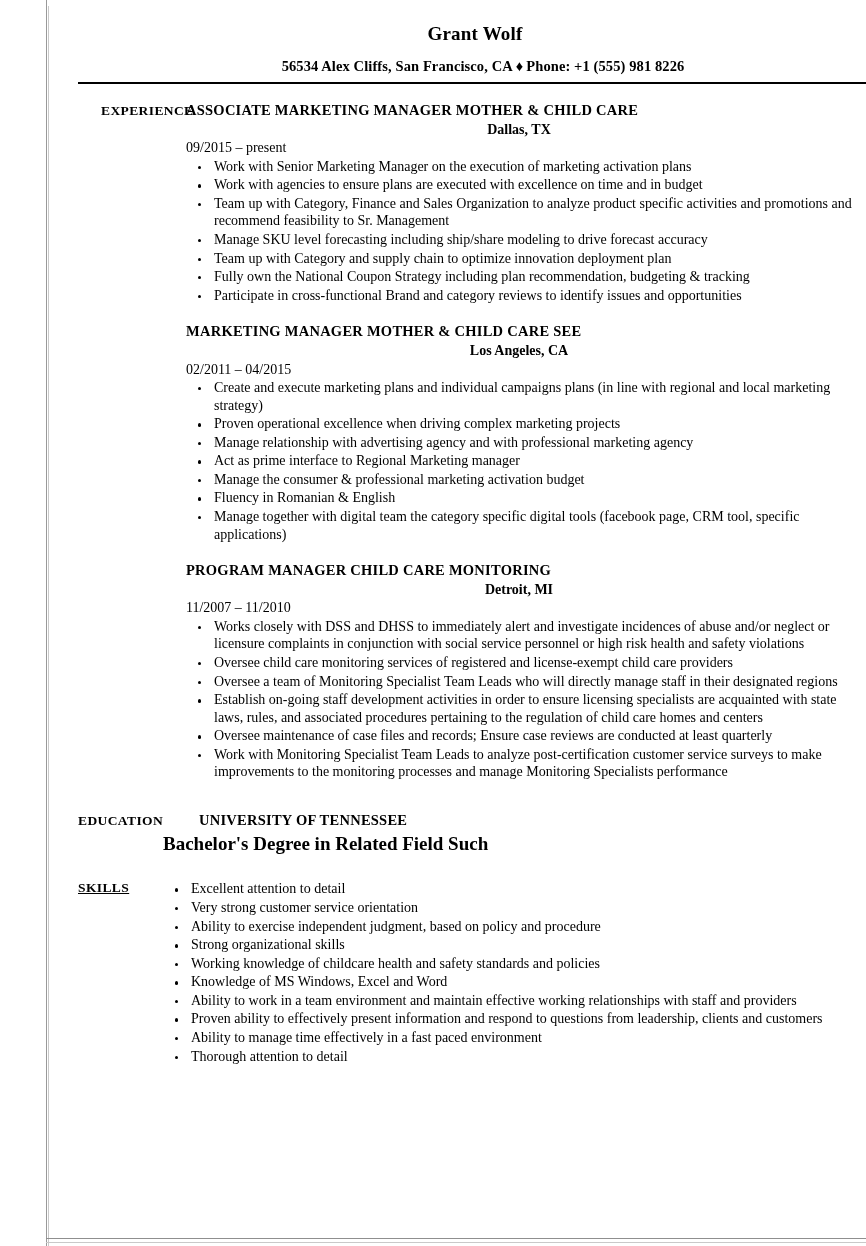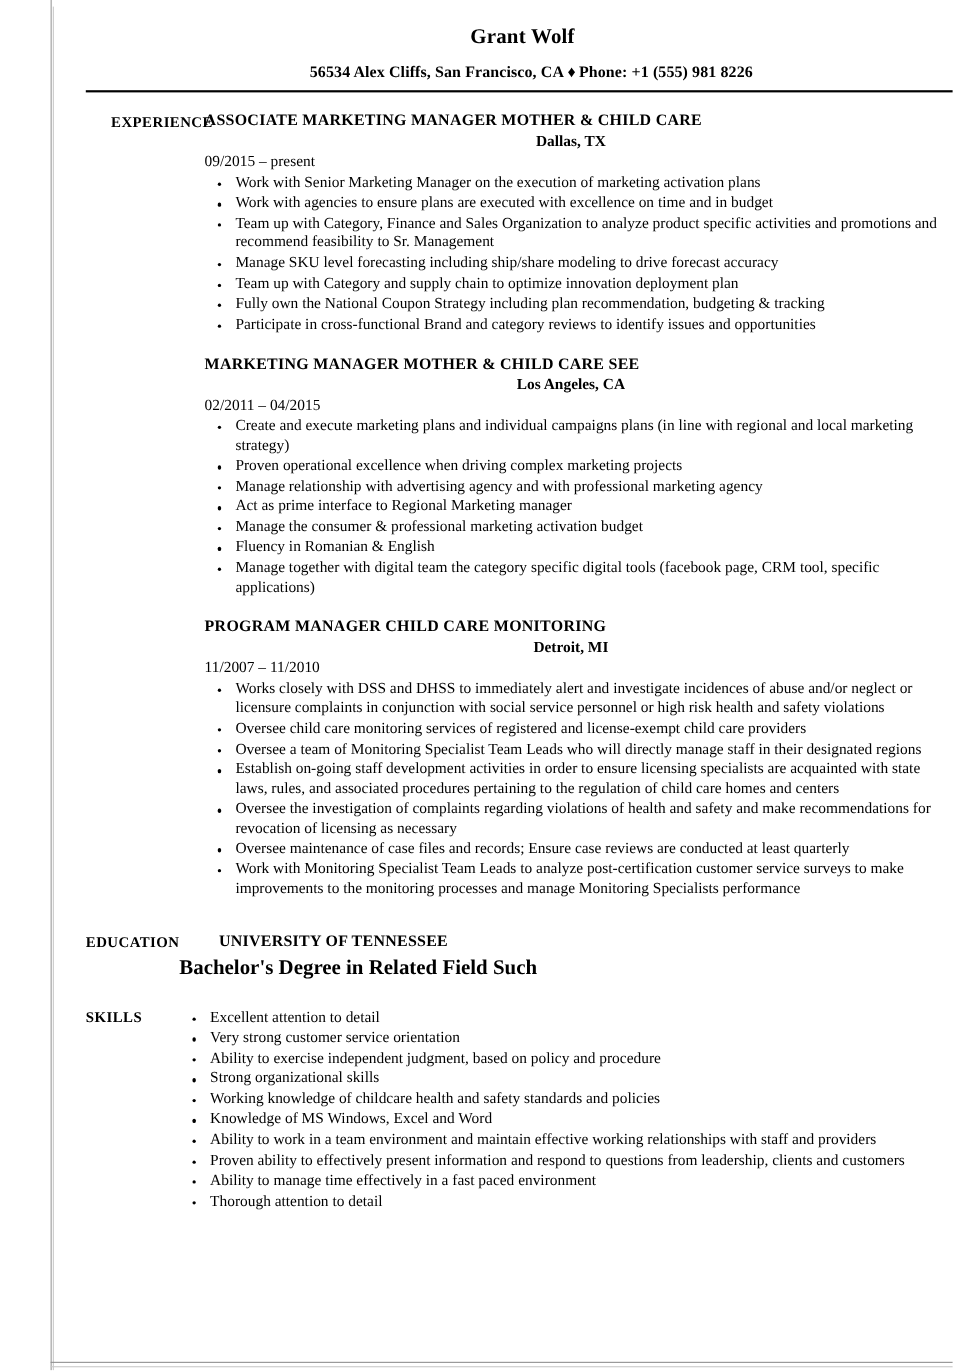--- a/index.html
+++ b/index.html
@@ -172,21 +172,21 @@
   .edu-degree {
     font-weight: bold;
     font-size: 19px;
     line-height: 1.35;
     margin-top: 1px;
   }
 
   .sec-experience { margin-top: 17px; padding-left: 23px; }
   .sec-education { margin-top: 30px; justify-content: flex-end; }
   .sec-skills { margin-top: 23px; }
-  .sec-skills .sec-label { padding-top: 1px; }
+  .sec-skills .sec-label { padding-top: 1px; text-decoration: underline; }
 </style>
 </head>
 <body>
 
 <div class="page">
   <div class="frame-left"></div>
   <div class="frame-left2"></div>
   <div class="frame-right"></div>
   <div class="frame-right2"></div>
   <div class="frame-right3"></div>
@@ -239,21 +239,20 @@
 
         <div class="job">
           <div class="job-title">PROGRAM MANAGER CHILD CARE MONITORING</div>
           <div class="job-location">Detroit, MI</div>
           <div class="job-dates">11/2007 – 11/2010</div>
           <ul class="bullets">
             <li>Works closely with DSS and DHSS to immediately alert and investigate incidences of abuse and/or neglect or licensure complaints in conjunction with social service personnel or high risk health and safety violations</li>
             <li>Oversee child care monitoring services of registered and license-exempt child care providers</li>
             <li>Oversee a team of Monitoring Specialist Team Leads who will directly manage staff in their designated regions</li>
             <li>Establish on-going staff development activities in order to ensure licensing specialists are acquainted with state laws, rules, and associated procedures pertaining to the regulation of child care homes and centers</li>
-            <li>Oversee the investigation of complaints regarding violations of health and safety and make recommendations for revocation of licensing as necessary</li>
             <li>Oversee maintenance of case files and records; Ensure case reviews are conducted at least quarterly</li>
             <li>Work with Monitoring Specialist Team Leads to analyze post-certification customer service surveys to make improvements to the monitoring processes and manage Monitoring Specialists performance</li>
           </ul>
         </div>
 
       </div>
     </div>
 
     <div class="section sec-education">
       <div class="sec-label">EDUCATION</div>

